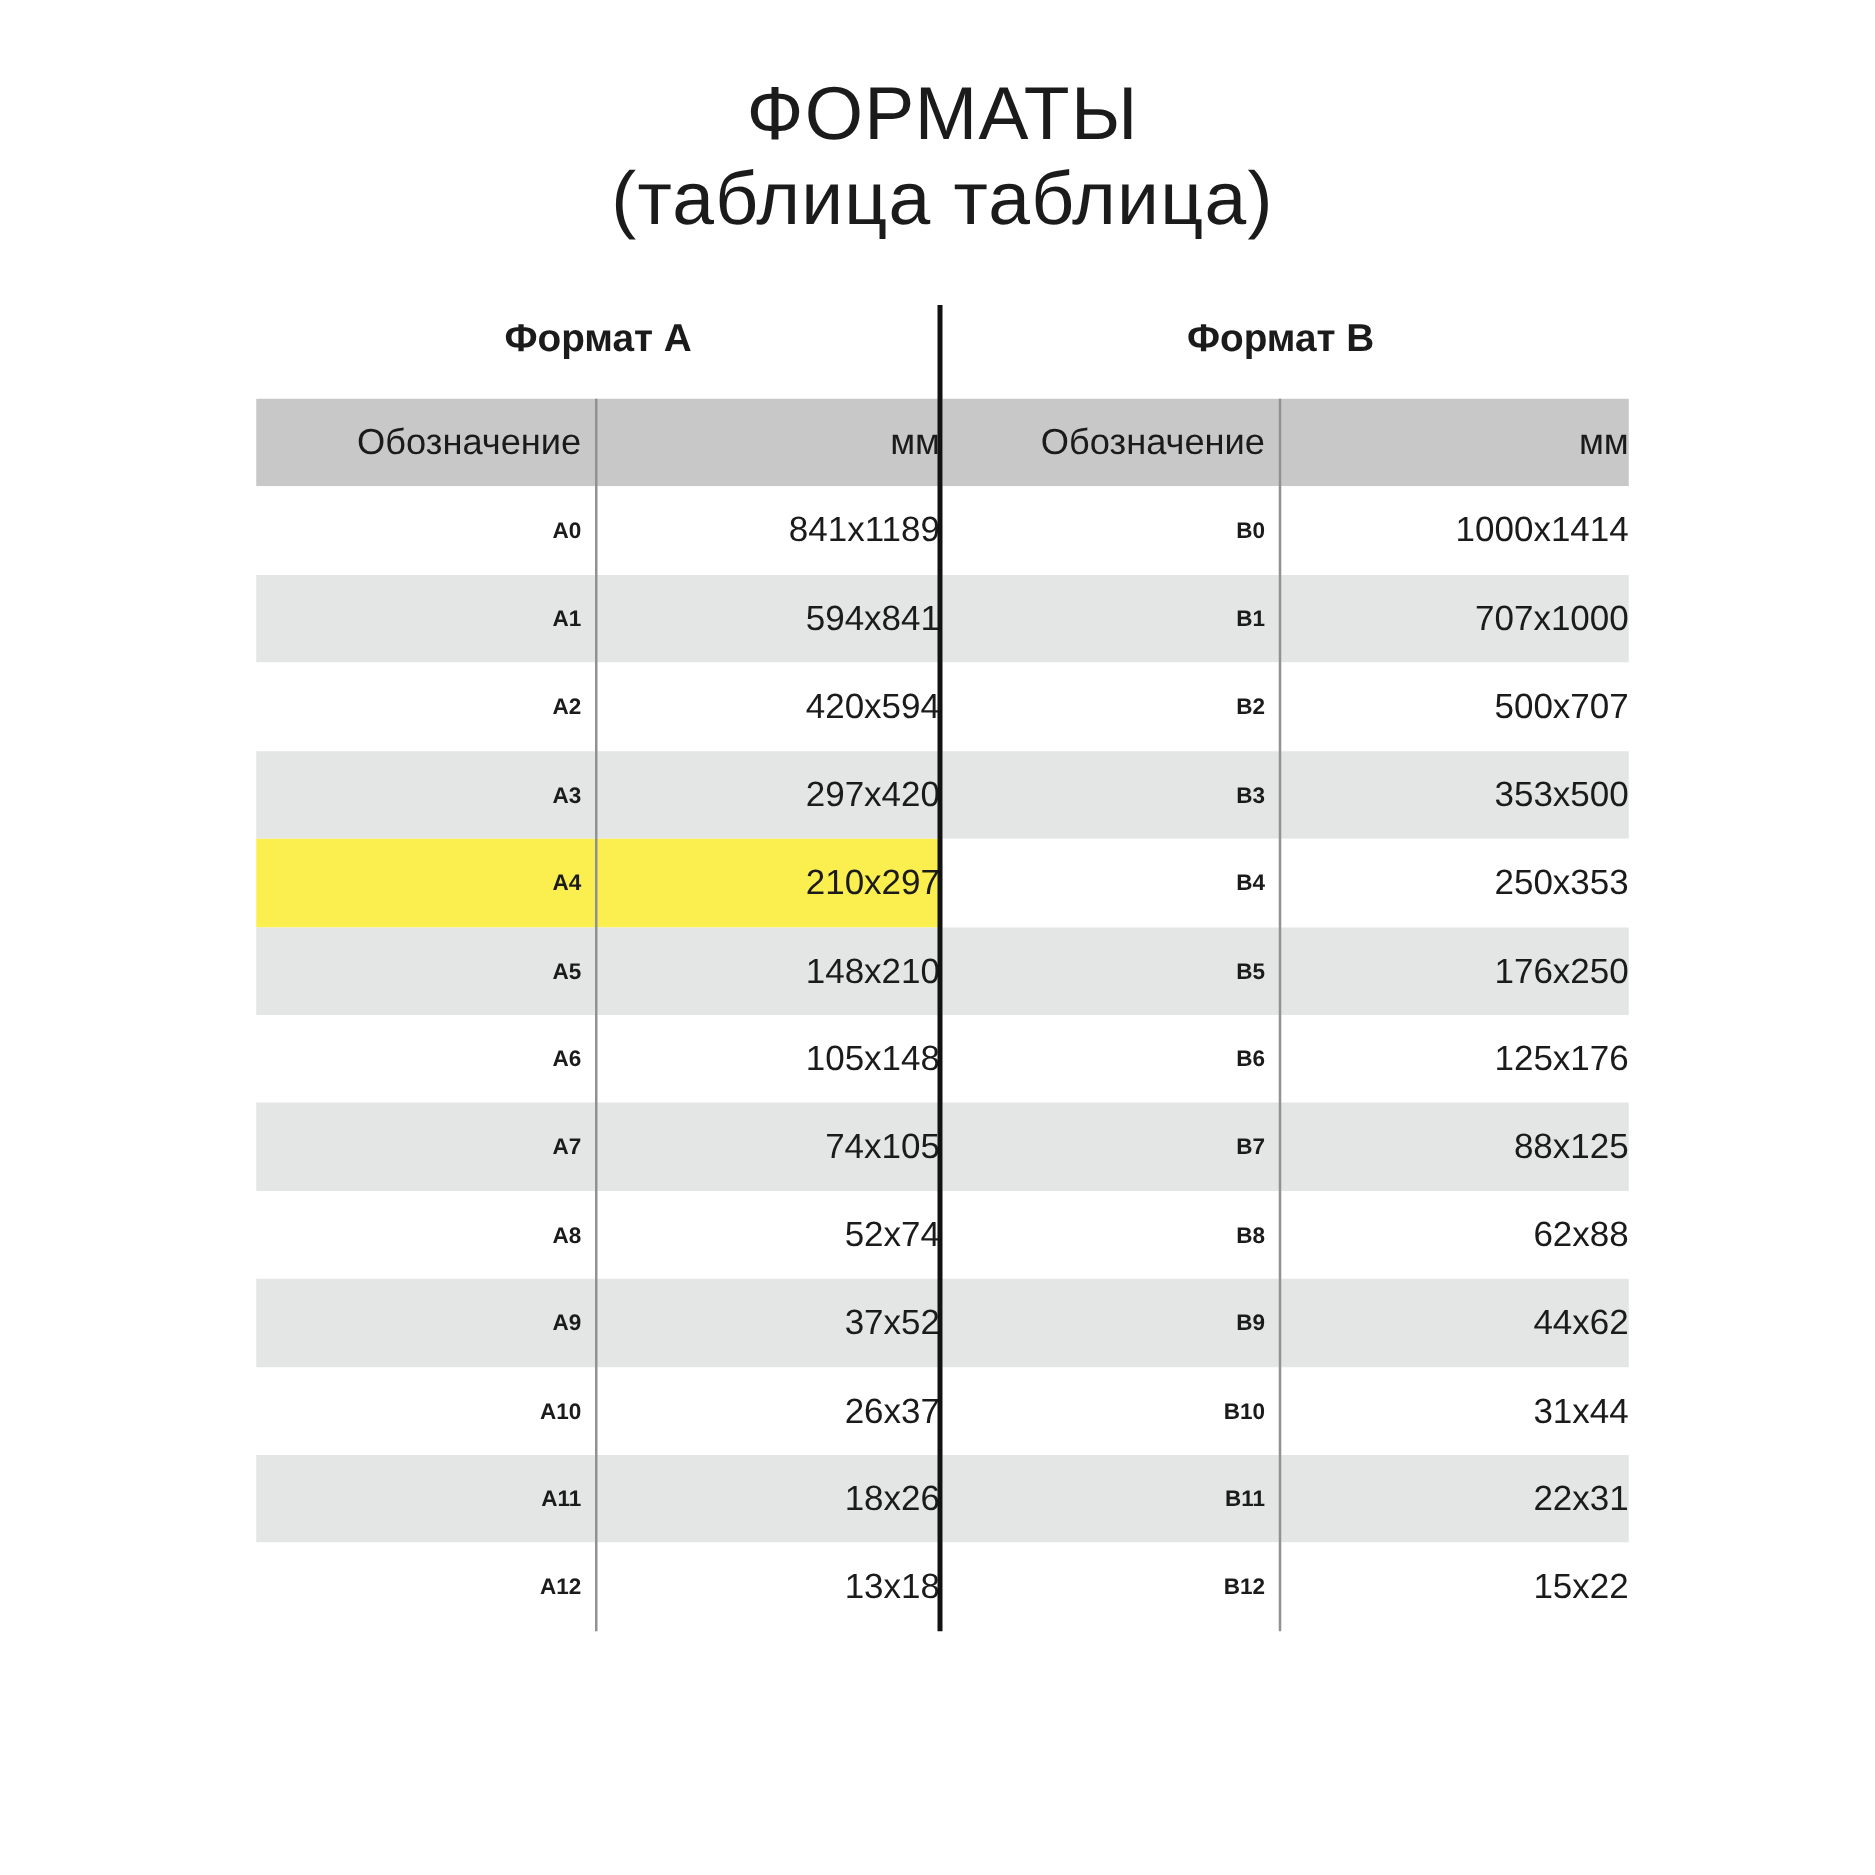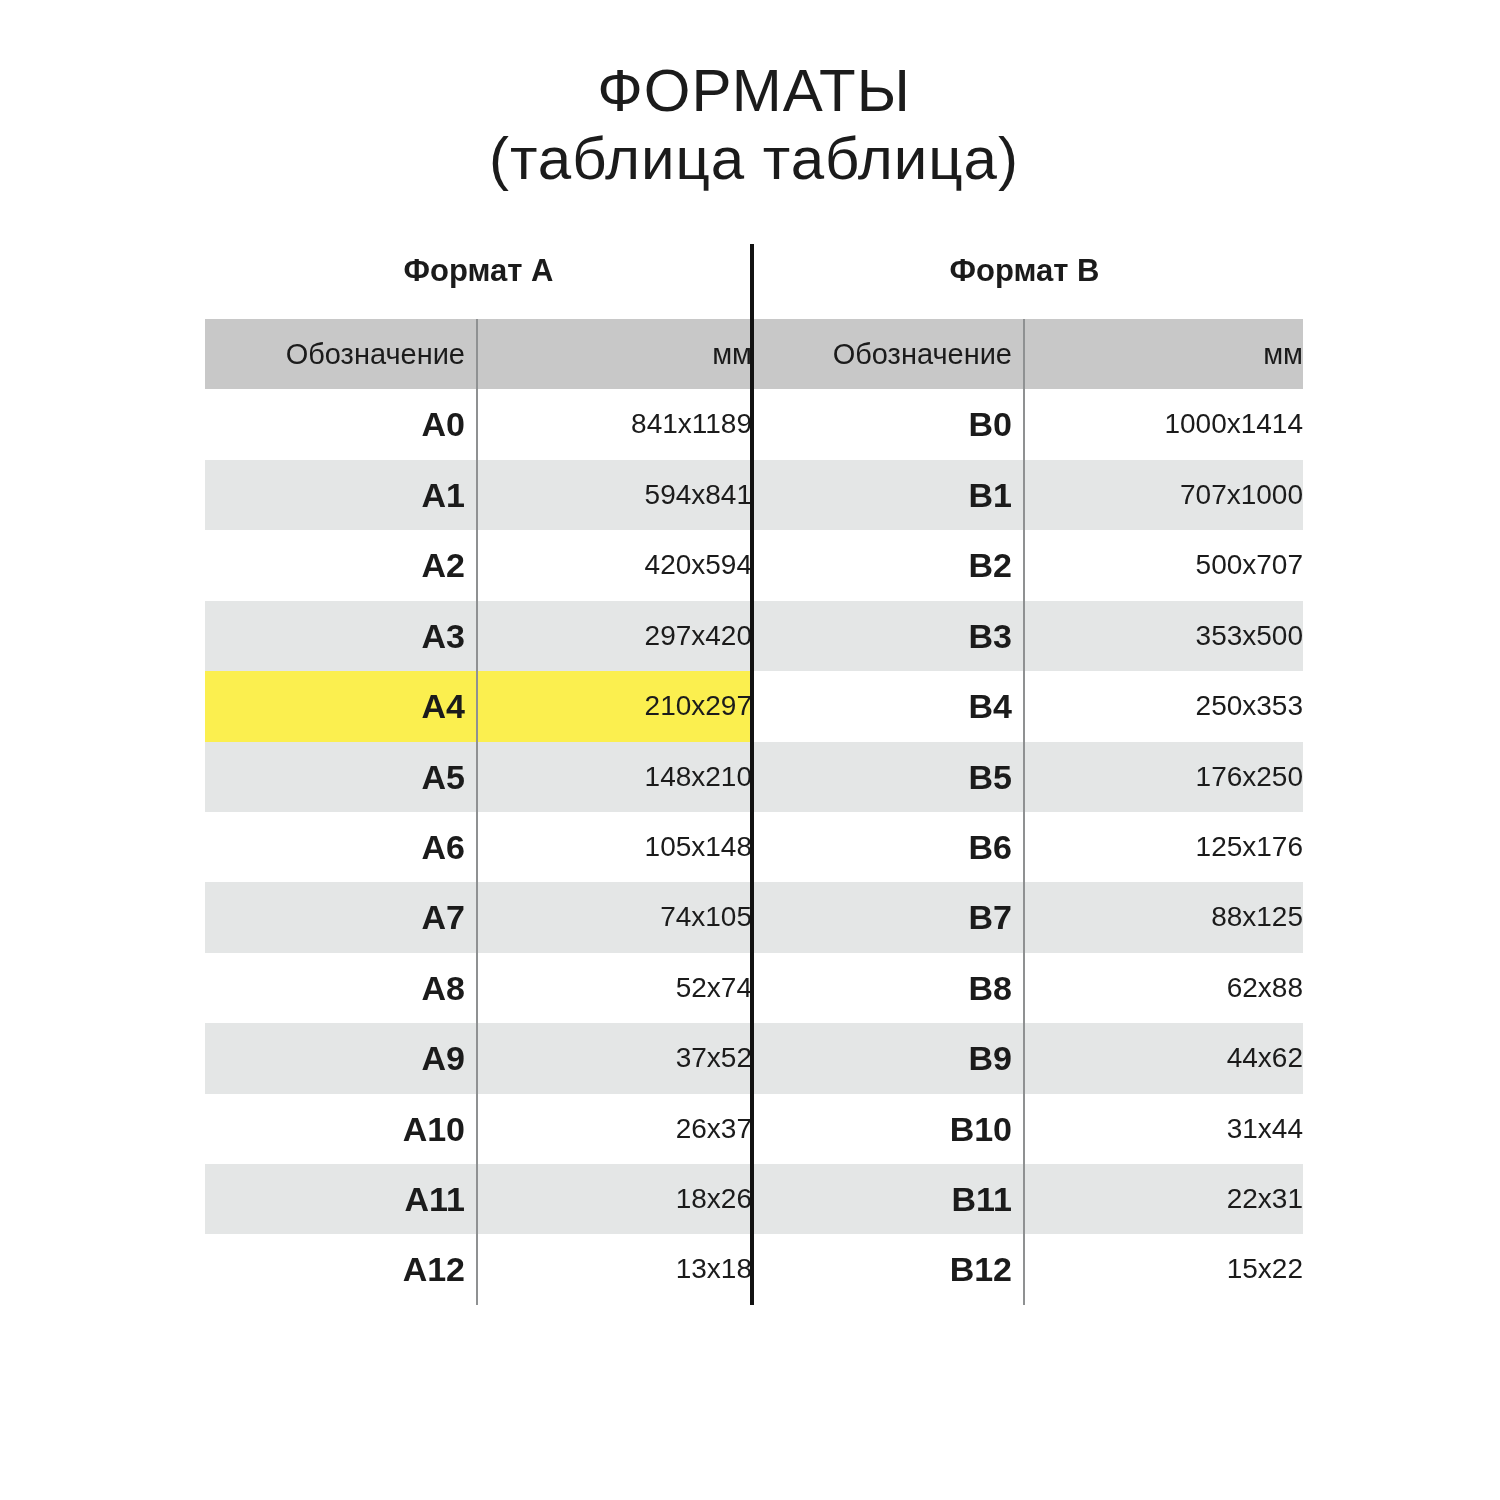--- a/index.html
+++ b/index.html
@@ -54,21 +54,21 @@
 
   .trow{height:70.43px;display:flex;flex:none;}
   .trow.header{background:var(--header-bg);}
   .trow.alt{background:var(--row-alt-bg);}
   .trow.plain{background:#ffffff;}
   .trow.hl{background:var(--highlight-bg);}
 
   .cell{line-height:70.43px;white-space:nowrap;box-sizing:border-box;}
   .cell.lbl{
     text-align:right;padding-right:11px;
-    font-weight:bold;font-size:34px;
+    font-weight:bold;font-size:18px;
   }
   .table-a .cell.lbl{width:271px;}
   .table-b .cell.lbl{width:269px;}
   .cell.val{flex:1;text-align:right;padding-left:19px;font-size:28px;}
 
   .trow.header .cell.lbl{font-weight:normal;font-size:29px;}
   .trow.header .cell.val{font-size:29px;padding-left:11px;}
 </style>
 </head>
 <body>

